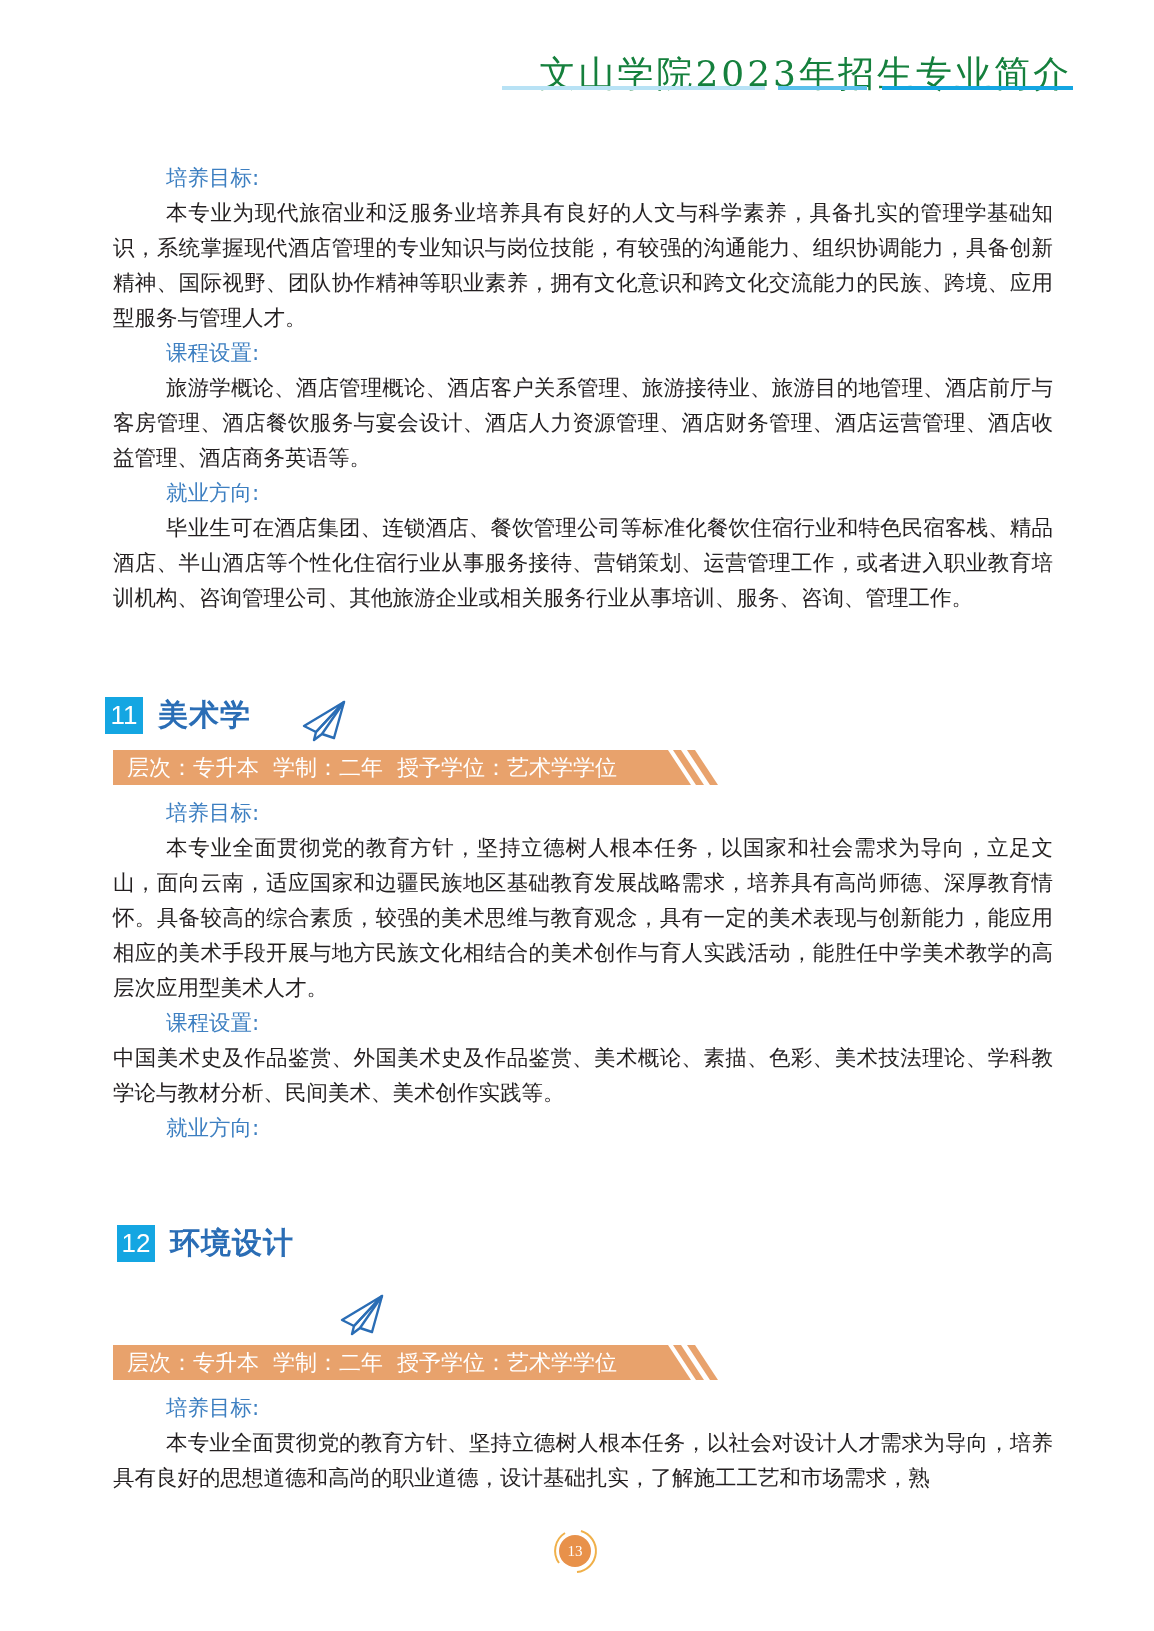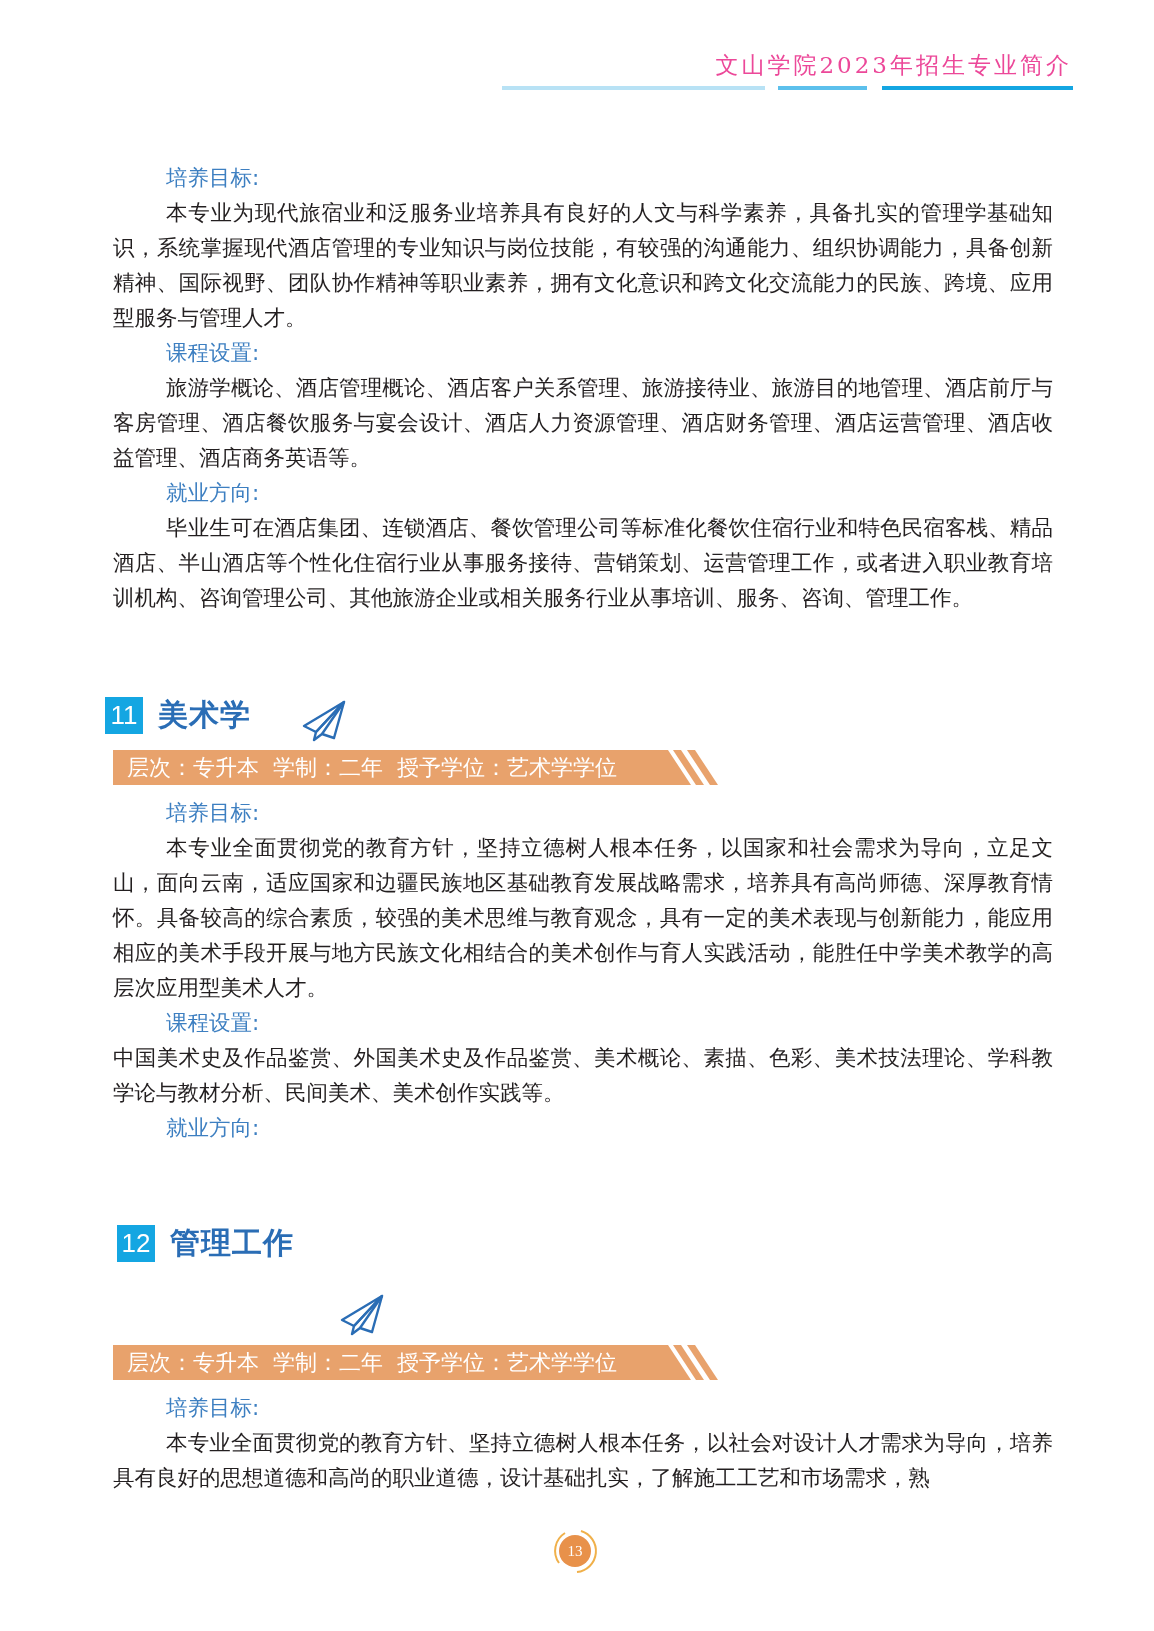--- a/index.html
+++ b/index.html
@@ -1,19 +1,19 @@
 <!DOCTYPE html>
 <html><head>
 <meta charset="utf-8">
 <style>
   html, body { margin:0; padding:0; background:#ffffff; }
   body { width:1154px; height:1631px; position:relative; overflow:hidden;
          font-family:"DejaVu Sans","Liberation Sans",sans-serif; color:#231f20; }
   .hdr-title { position:absolute; right:82px; top:50px; font-family:"DejaVu Serif","Liberation Serif",serif;
-               font-size:23px; letter-spacing:3px; color:#ec4899; white-space:nowrap; }
+               font-size:36px; letter-spacing:3px; color:#15803d; white-space:nowrap; }
   .hdr-line { position:absolute; top:86px; height:4px; }
   .hdr-line.l1 { left:502px; width:263px; background:#b8e2f5; }
   .hdr-line.l2 { left:778px; width:89px; background:#5cc0ec; }
   .hdr-line.l3 { left:882px; width:191px; background:#14a6e2; }
 
   .block { position:absolute; left:113px; width:940px; font-size:21.5px; line-height:35px; }
   .label { color:#3d7fc1; padding-left:53px; display:block; }
   .para { display:block; text-align:justify; }
   .indent { text-indent:53px; }
 
@@ -72,21 +72,21 @@
 <div class="block" style="top:795px;">
   <span class="label">培养目标:</span>
   <span class="para indent">本专业全面贯彻党的教育方针，坚持立德树人根本任务，以国家和社会需求为导向，立足文山，面向云南，适应国家和边疆民族地区基础教育发展战略需求，培养具有高尚师德、深厚教育情怀。具备较高的综合素质，较强的美术思维与教育观念，具有一定的美术表现与创新能力，能应用相应的美术手段开展与地方民族文化相结合的美术创作与育人实践活动，能胜任中学美术教学的高层次应用型美术人才。</span>
   <span class="label">课程设置:</span>
   <span class="para">中国美术史及作品鉴赏、外国美术史及作品鉴赏、美术概论、素描、色彩、美术技法理论、学科教学论与教材分析、民间美术、美术创作实践等。</span>
   <span class="label">就业方向:</span>
 </div>
 
 <div class="major-head" style="top:1224px; left:117px;">
   <div class="num-box">12</div>
-  <div class="major-title">管理工作</div>
+  <div class="major-title">环境设计</div>
 </div>
 <svg class="plane" style="left:338px; top:1294px;" width="48" height="42" viewBox="0 0 48 42">
   <g fill="none" stroke="#2a6db5" stroke-width="2.4" stroke-linejoin="round">
     <path d="M44 2 L4 26 L16 32 Z"></path>
     <path d="M44 2 L16 32 L14 40 L22 34 L34 38 Z"></path>
     <path d="M44 2 L22 34"></path>
   </g>
 </svg>
 <div class="banner" style="top:1345px;">
   <svg class="banner-bg" viewBox="0 0 610 35" preserveAspectRatio="none">

